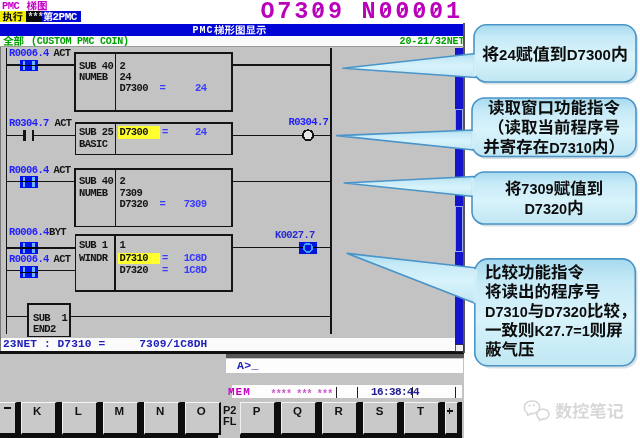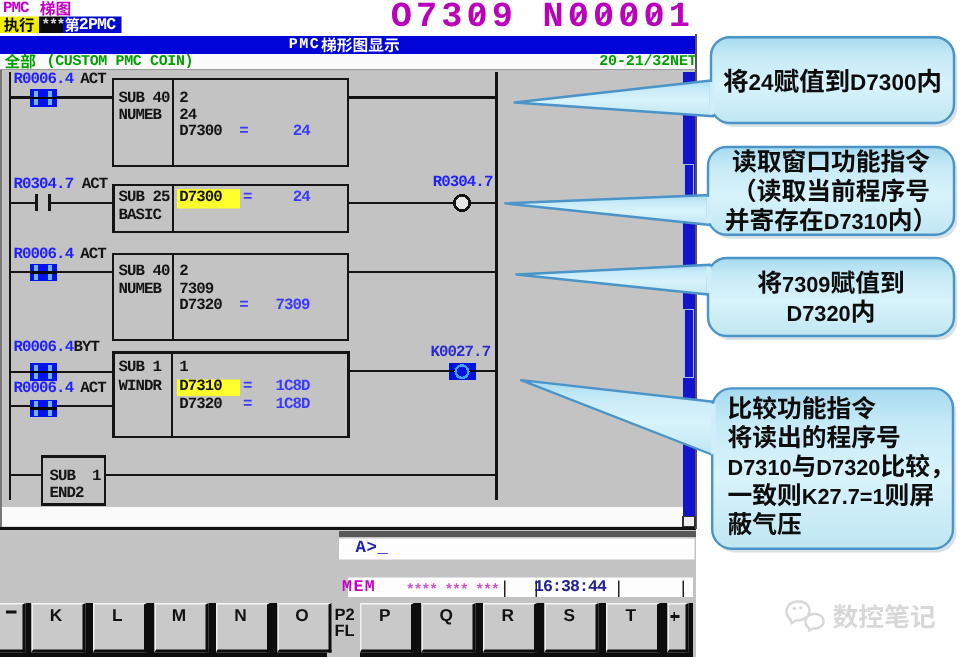--- a/index.html
+++ b/index.html
@@ -166,28 +166,29 @@
 <div style="position:absolute;left:162.0px;top:253.0px;font:bold 10.5px 'Liberation Mono', monospace;color:#3a3aff;letter-spacing:-0.62px;white-space:pre;line-height:10.5px">=</div>
 
 <div style="position:absolute;left:183.7px;top:253.0px;font:bold 10.5px 'Liberation Mono', monospace;color:#3a3aff;letter-spacing:-0.62px;white-space:pre;line-height:10.5px">1C8D</div>
 
 <div style="position:absolute;left:119.5px;top:265.0px;font:bold 10.5px 'Liberation Mono', monospace;color:#141414;letter-spacing:-0.62px;white-space:pre;line-height:10.5px">D7320</div>
 
 <div style="position:absolute;left:162.0px;top:265.0px;font:bold 10.5px 'Liberation Mono', monospace;color:#3a3aff;letter-spacing:-0.62px;white-space:pre;line-height:10.5px">=</div>
 
 <div style="position:absolute;left:183.7px;top:265.0px;font:bold 10.5px 'Liberation Mono', monospace;color:#3a3aff;letter-spacing:-0.62px;white-space:pre;line-height:10.5px">1C8D</div>
 
-<div style="position:absolute;left:287.0px;top:230.0px;font:bold 10.5px 'Liberation Mono', monospace;color:#2a2ad4;letter-spacing:-0.62px;white-space:pre;line-height:10.5px">K0027.7</div>
+<div style="position:absolute;left:275px;top:230.0px;font:bold 10.5px 'Liberation Mono', monospace;color:#2a2ad4;letter-spacing:-0.62px;white-space:pre;line-height:10.5px">K0027.7</div>
 
 <div style="position:absolute;left:33.0px;top:312.8px;font:bold 10.5px 'Liberation Mono', monospace;color:#141414;letter-spacing:-0.62px;white-space:pre;line-height:10.5px">SUB  1</div>
 
 <div style="position:absolute;left:33.0px;top:324.1px;font:bold 10.5px 'Liberation Mono', monospace;color:#141414;letter-spacing:-0.62px;white-space:pre;line-height:10.5px">END2</div>
 
 <div style="position:absolute;left:1px;top:337.8px;width:462px;height:13.2px;background:#fbfbfb"></div>
 
+<div style="position:absolute;left:3.0px;top:339.2px;font:bold 11.2px 'Liberation Mono', monospace;color:#2020bb;letter-spacing:0.10px;white-space:pre;line-height:11.2px">23NET : D7310 =     7309/1C8DH</div>
 
 <div style="position:absolute;left:226px;top:354.3px;width:238px;height:3.5px;background:#585858"></div>
 
 <div style="position:absolute;left:226px;top:358.6px;width:237.2px;height:14px;background:#fdfdfd"></div>
 
 <div style="position:absolute;left:237.0px;top:360.1px;font:bold 11.5px 'Liberation Mono', monospace;color:#2020bb;letter-spacing:0.40px;white-space:pre;line-height:11.5px">A&gt;_</div>
 
 <div style="position:absolute;left:232.4px;top:385.3px;width:229.6px;height:12.9px;background:#fdfdfd"></div>
 
 <div style="position:absolute;left:228px;top:387.0px;font:bold 11.0px 'Liberation Mono', monospace;color:#c400c4;letter-spacing:1.00px;white-space:pre;line-height:11.0px">MEM</div>
@@ -195,21 +196,21 @@
 <div style="position:absolute;left:270.5px;top:389.6px;font:bold 10.0px 'Liberation Mono', monospace;color:#cc55cc;letter-spacing:-0.85px;white-space:pre;line-height:10.0px">**** *** ***</div>
 
 <div style="position:absolute;left:336.3px;top:386.6px;width:1.2px;height:11px;background:#222"></div>
 
 <div style="position:absolute;left:356.8px;top:386.6px;width:1.2px;height:11px;background:#222"></div>
 
 <div style="position:absolute;left:411.8px;top:386.6px;width:1.2px;height:11px;background:#222"></div>
 
 <div style="position:absolute;left:454.8px;top:386.6px;width:1.2px;height:11px;background:#222"></div>
 
-<div style="position:absolute;left:356px;top:387.0px;font:bold 11.0px 'Liberation Mono', monospace;color:#202090;letter-spacing:-0.60px;white-space:pre;line-height:11.0px">16:38:44</div>
+<div style="position:absolute;left:371px;top:387.0px;font:bold 11.0px 'Liberation Mono', monospace;color:#202090;letter-spacing:-0.60px;white-space:pre;line-height:11.0px">16:38:44</div>
 
 <div style="position:absolute;left:0;top:402px;width:462px;height:36px;background:#0d0d0d"></div>
 
 <div style="position:absolute;left:217.8px;top:402px;width:22.4px;height:36px;background:#c3c3c3"></div>
 
 <div style="position:absolute;left:223px;top:405px;font:bold 11px 'Liberation Sans',sans-serif;color:#111;line-height:10.8px">P2<br>FL</div>
 
 <div style="position:absolute;left:-3.0px;top:402px;width:16.5px;height:29.5px;background:#c9c9c9;border-top:1.5px solid #f6f6f6;border-left:1.5px solid #f0f0f0;border-right:2.5px solid #0d0d0d;border-bottom:2.5px solid #0d0d0d"></div>
 <div style="position:absolute;left:4px;top:406.5px;width:7px;height:2px;background:#111"></div>
 

